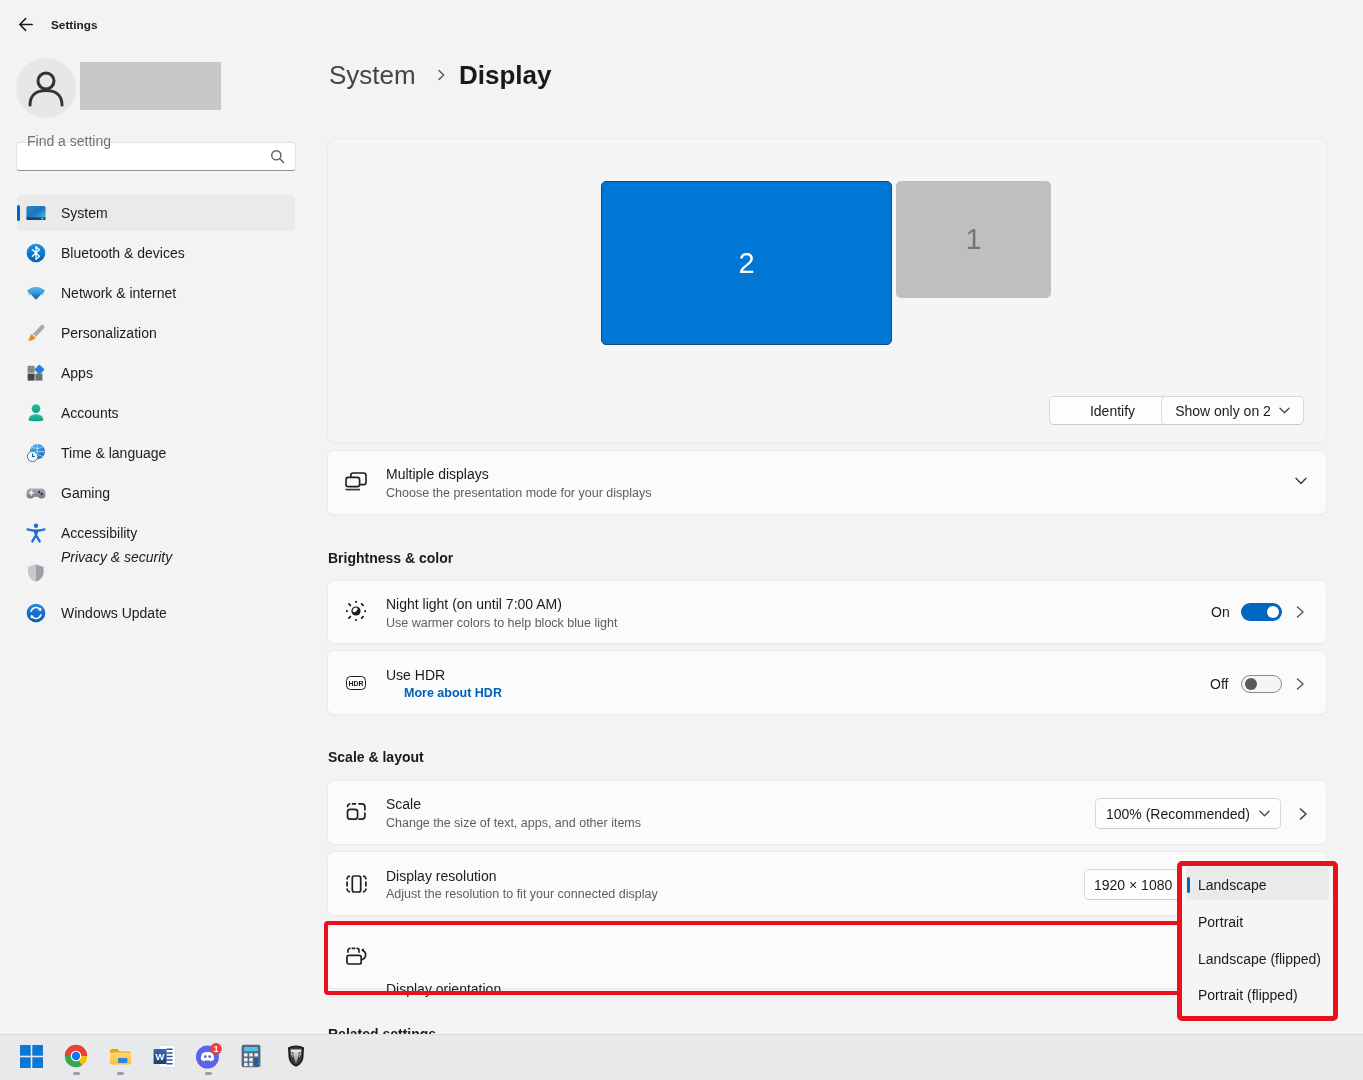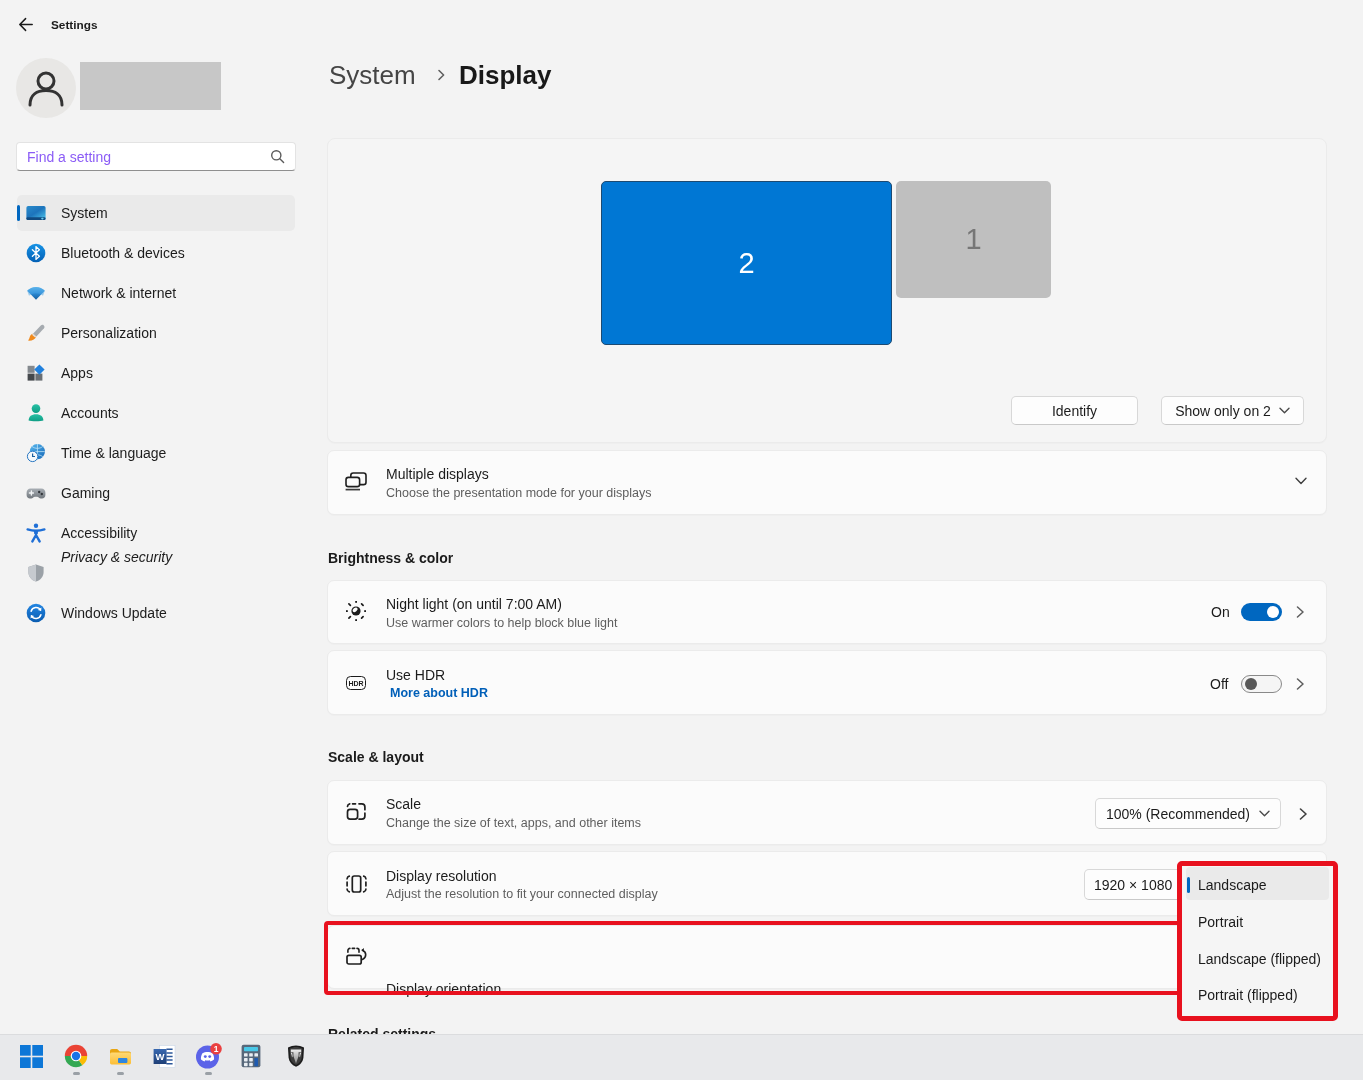--- a/index.html
+++ b/index.html
@@ -26,21 +26,21 @@
 <div class="abs" style="left:51px;top:17.5px;font-size:11.8px;font-weight:700;line-height:14px;">Settings</div>
 
 <svg class="abs" style="left:16px;top:58px;" width="60" height="60" viewBox="0 0 60 60">
   <circle cx="30" cy="30" r="30" fill="#e8e7e5"></circle>
   <circle cx="30" cy="23" r="8" fill="none" stroke="#333" stroke-width="3"></circle>
   <path d="M14 47 C14 36.5 21 32.5 30 32.5 C39 32.5 46 36.5 46 47" fill="none" stroke="#333" stroke-width="3" stroke-linecap="round"></path>
 </svg>
 <div class="abs" style="left:80px;top:62px;width:141px;height:48px;background:#c7c7c7;"></div>
 
 <div class="abs" style="left:16px;top:142px;width:280px;height:29px;background:#fff;border:1px solid #e3e3e3;border-bottom:1px solid #8f8f8f;border-radius:4px;box-sizing:border-box;"></div>
-<div class="abs" style="left:27px;top:149px;font-size:14px;line-height:16px;color:#8b5cf6;">Find a setting</div>
+<div class="abs" style="left:27px;top:133px;font-size:14px;line-height:16px;color:#737373;">Find a setting</div>
 <svg class="abs" style="left:270px;top:149px;" width="15" height="15" viewBox="0 0 15 15">
   <circle cx="6.3" cy="6.3" r="4.6" fill="none" stroke="#5b5b5b" stroke-width="1.4"></circle>
   <path d="M9.8 9.8 L13.6 13.6" stroke="#5b5b5b" stroke-width="1.4" stroke-linecap="round"></path>
 </svg>
 
 <div class="navitem" style="top:195px;background:#eaeaea;"></div>
 <div class="abs" style="left:17px;top:205px;width:3px;height:16px;border-radius:2px;background:#0067c0;"></div>
 
 <svg class="navicon" style="top:203px;" viewBox="0 0 20 20">
   <defs>
@@ -167,21 +167,21 @@
 
 <div class="abs" style="left:329px;top:59px;font-size:26px;line-height:32px;color:#454545;">System</div>
 <svg class="abs" style="left:434px;top:68px;" width="14" height="14" viewBox="0 0 14 14">
   <path d="M5 2.5 L9.6 7 L5 11.5" stroke="#5f5f5f" stroke-width="1.6" fill="none" stroke-linecap="round" stroke-linejoin="round"></path>
 </svg>
 <div class="abs" style="left:459px;top:59px;font-size:26px;line-height:32px;font-weight:700;color:#191919;">Display</div>
 
 <div class="card" style="left:327px;top:138px;width:1000px;height:305px;background:#f5f5f5;border-radius:8px;"></div>
 <div class="abs" style="left:601px;top:181px;width:291px;height:164px;background:#0077d4;border:1px solid #1c4a72;border-radius:5px;box-sizing:border-box;display:flex;align-items:center;justify-content:center;color:#fff;font-size:29px;">2</div>
 <div class="abs" style="left:896px;top:181px;width:155px;height:117px;background:#bfbfbf;border-radius:5px;display:flex;align-items:center;justify-content:center;color:#767676;font-size:29px;">1</div>
-<div class="btn" style="left:1011px;top:396px;width:127px;height:29px;">Identify</div>
+<div class="btn" style="left:1049px;top:396px;width:127px;height:29px;">Identify</div>
 <div class="btn" style="left:1161px;top:396px;width:143px;height:29px;">
   <span>Show only on 2</span>
   <svg style="margin-left:8px;" width="11" height="7" viewBox="0 0 11 7">
         <path d="M1 1.3 L5.5 5.7 L10 1.3" stroke="#4a4a4a" stroke-width="1.4" fill="none" stroke-linecap="round" stroke-linejoin="round"></path>
       </svg>
 </div>
 
 <div class="card" style="left:327px;top:450px;width:1000px;height:65px;"></div>
 <svg class="abs" style="left:345px;top:472px;" width="22" height="20" viewBox="0 0 22 20">
   <rect x="5.8" y="1" width="15.2" height="11.6" rx="2.4" fill="none" stroke="#1f1f1f" stroke-width="1.6"></rect>
@@ -213,21 +213,21 @@
 <div class="abs" style="left:1267px;top:606px;width:12px;height:12px;border-radius:50%;background:#fff;"></div>
 <svg class="abs" style="left:1296px;top:606px;" width="9" height="12" viewBox="0 0 9 12">
       <path d="M1.5 1 L7 6 L1.5 11" stroke="#5d5d5d" stroke-width="1.5" fill="none" stroke-linecap="round" stroke-linejoin="round"></path>
     </svg>
 
 <div class="card" style="left:327px;top:650px;width:1000px;height:65px;"></div>
 <div class="abs" style="left:346px;top:676px;width:20px;height:14px;border:1.6px solid #1b1b1b;border-radius:4.5px;box-sizing:border-box;display:flex;align-items:center;justify-content:center;">
   <span style="font-size:7px;font-weight:700;letter-spacing:0;color:#1b1b1b;">HDR</span>
 </div>
 <div class="t14" style="left:386px;top:665.5px;">Use HDR</div>
-<div class="t12" style="left:390px;top:685px;font-weight:700;color:#005fb8;">More about HDR</div>
+<div class="t12" style="left:404px;top:685px;font-weight:700;color:#005fb8;">More about HDR</div>
 <div class="t14" style="left:1210px;top:675px;">Off</div>
 <div class="abs" style="left:1241px;top:675px;width:41px;height:18px;border-radius:9px;background:#f5f5f5;border:1px solid #898989;box-sizing:border-box;"></div>
 <div class="abs" style="left:1245px;top:678px;width:12px;height:12px;border-radius:50%;background:#595959;"></div>
 <svg class="abs" style="left:1296px;top:678px;" width="9" height="12" viewBox="0 0 9 12">
       <path d="M1.5 1 L7 6 L1.5 11" stroke="#5d5d5d" stroke-width="1.5" fill="none" stroke-linecap="round" stroke-linejoin="round"></path>
     </svg>
 
 <div class="sect" style="left:328px;top:748px;">Scale &amp; layout</div>
 
 <div class="card" style="left:327px;top:780px;width:1000px;height:65px;"></div>

